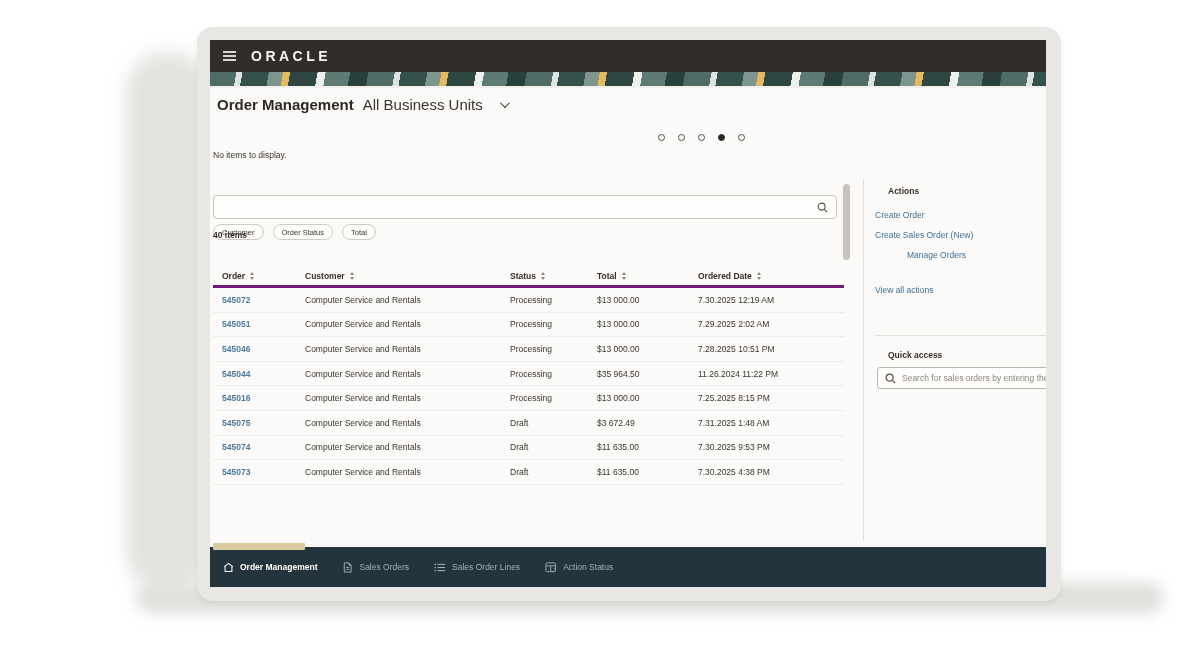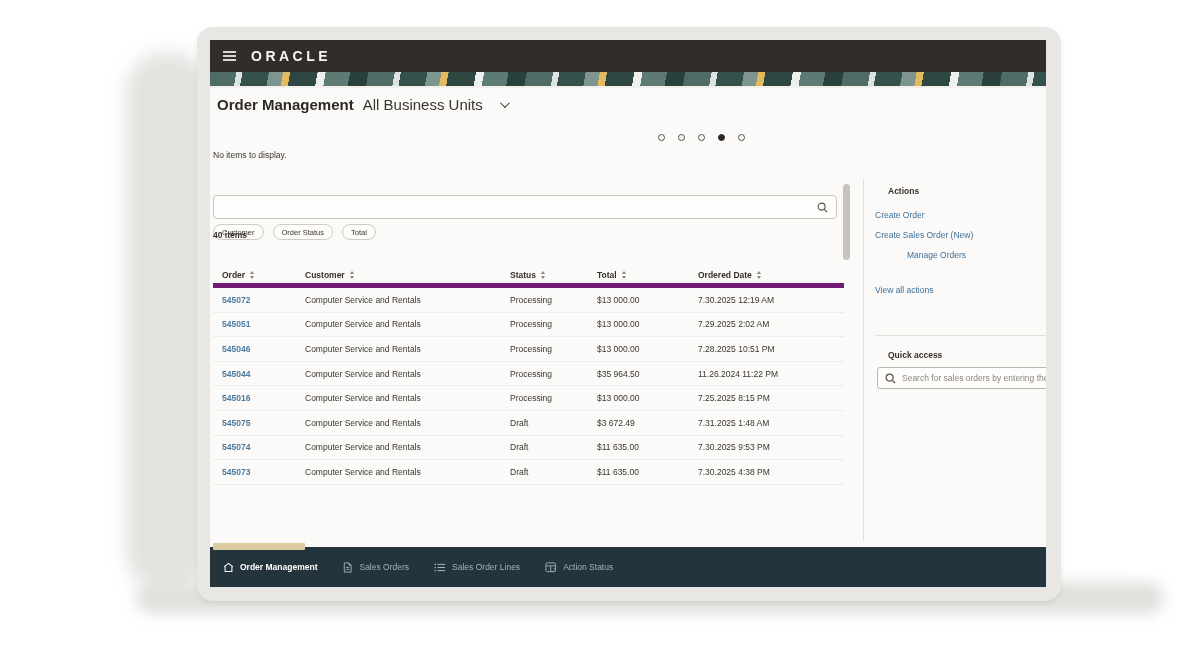--- a/index.html
+++ b/index.html
@@ -55,21 +55,21 @@
   .scroll-thumb { position:absolute; left:633px; top:63px; width:7px; height:76px; background:#c7c3be; border-radius:4px; cursor:pointer; }
   .divider-v { position:absolute; left:653px; top:58px; bottom:6px; width:1px; background:#e4e1dd; }
 
   .chips { position:absolute; left:3px; top:103px; display:flex; gap:9px; }
   .chip { font-size:7.5px; color:#3a3733; border:1px solid #cfcbc5; background:#fdfcfb; border-radius:8px; padding:2.5px 8px; cursor:pointer; white-space:nowrap; }
 
   .count { position:absolute; left:3px; top:109px; font-size:8.5px; font-weight:bold; color:#35312b; }
 
   .table { position:absolute; left:3px; top:146px; width:631px; }
   .t-head, .t-row { display:grid; grid-template-columns:83px 205px 87px 101px 149px; align-items:center; padding-left:9px; }
-  .t-head { height:21px; border-bottom:5px solid #701a75; }
+  .t-head { height:21px; border-bottom:3px solid #701a75; }
   .t-head .th { font-size:8.5px; font-weight:bold; color:#35312b; display:flex; align-items:center; }
   .sort { display:inline-flex; flex-direction:column; margin-left:5px; gap:1.5px; cursor:pointer; }
   .sort i { display:block; width:0; height:0; border-left:2.5px solid transparent; border-right:2.5px solid transparent; }
   .sort .up { border-bottom:3px solid #8a867f; }
   .sort .dn { border-top:3px solid #8a867f; }
   .t-row { height:24.6px; border-bottom:1px solid #eeece8; font-size:8.5px; color:#3a362f; }
   .t-row .order-link { color:#4a7a9e; cursor:pointer;font-weight:bold; }
 
   
   .side { position:absolute; left:665px; top:0; width:200px; height:100%; }

